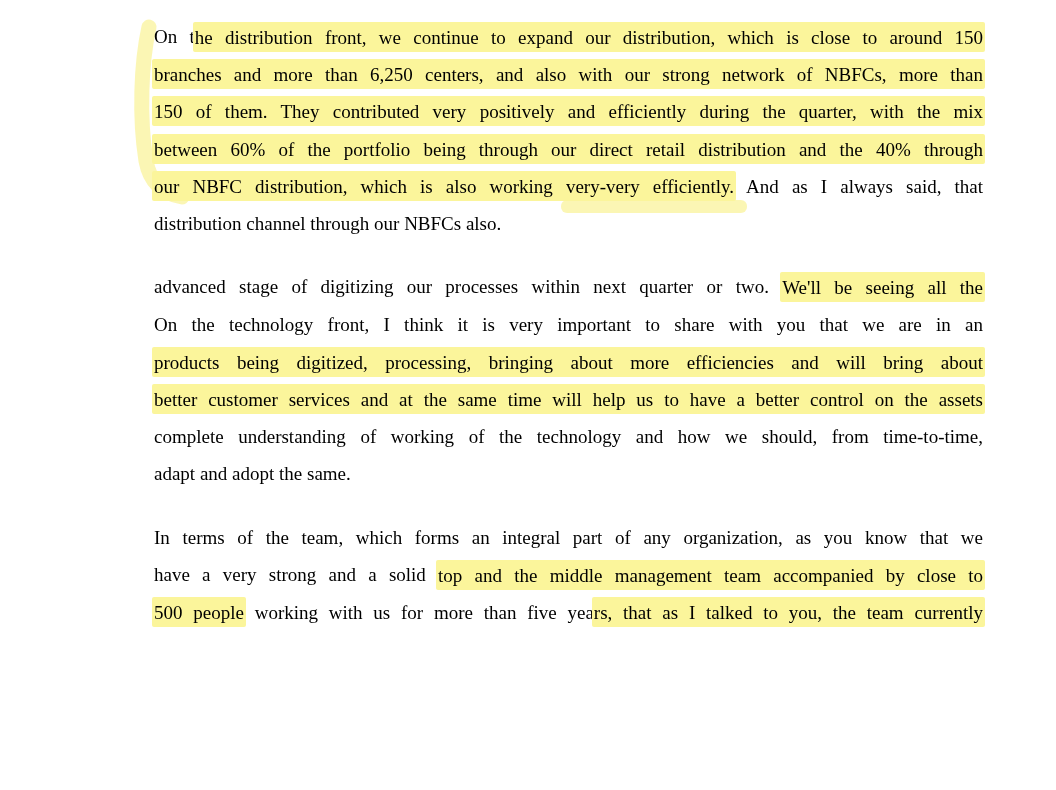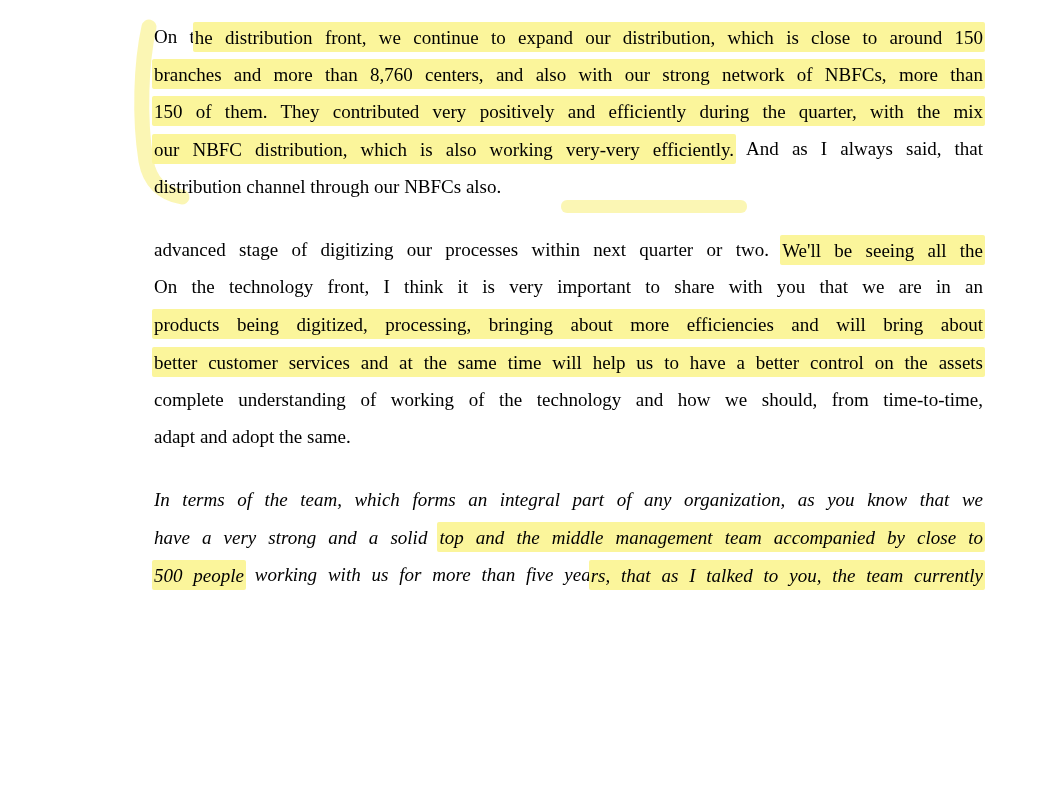--- a/index.html
+++ b/index.html
@@ -29,21 +29,21 @@
   .textblock {
     position: absolute;
     left: 154px;
     top: 18px;
     width: 829px;
     z-index: 1;
   }
   .paragraph {
     margin: 0 0 26px 0;
   }
-  .paragraph:last-child { margin-bottom: 0; font-style: italic; }
+  .paragraph:last-child { margin-bottom: 0; }
   .line {
     font-size: 19px;
     line-height: 37.4px;
     color: #000000;
     text-align: justify;
     text-align-last: justify;
   }
   .line.last {
     text-align-last: left;
   }
@@ -62,22 +62,23 @@
 <div class="page">
 
   <svg class="annotation-layer" width="1056" height="790" viewBox="0 0 1056 790">
     <path d="M149,27 C141,63 139,117 146,161 C150,182 161,193 182,197" fill="none" stroke="var(--marker, rgba(247,238,118,0.55))" stroke-width="15" stroke-linecap="round"></path>
     <rect x="561" y="200" width="186" height="13" rx="6" fill="var(--marker, rgba(247,238,118,0.55))"></rect>
   </svg>
 
   <div class="textblock" id="paragraphs">
       <div class="paragraph">
         <div class="line"><span class="plain">On t</span><mark class="hl">he distribution front, we continue to expand our distribution, which is close to around 150</mark></div>
-        <div class="line"><mark class="hl">branches and more than 8,760 centers, and also with our strong network of NBFCs, more than</mark></div>
+        <div class="line"><mark class="hl">branches and more than 6,250 centers, and also with our strong network of NBFCs, more than</mark></div>
         <div class="line"><mark class="hl">150 of them. They contributed very positively and efficiently during the quarter, with the mix</mark></div>
+        <div class="line"><mark class="hl">between 60% of the portfolio being through our direct retail distribution and the 40% through</mark></div>
         <div class="line"><mark class="hl">our NBFC distribution, which is also working very-very efficiently.</mark><span class="plain"> And as I always said, that</span></div>
         <div class="line last"><span class="plain">distribution channel through our NBFCs also.</span></div>
       </div>
       <div class="paragraph">
         <div class="line"><span class="plain">advanced stage of digitizing our processes within next quarter or two. </span><mark class="hl">We'll be seeing all the</mark></div>
         <div class="line"><span class="plain">On the technology front, I think it is very important to share with you that we are in an</span></div>
         <div class="line"><mark class="hl">products being digitized, processing, bringing about more efficiencies and will bring about</mark></div>
         <div class="line"><mark class="hl">better customer services and at the same time will help us to have a better control on the assets</mark></div>
         <div class="line"><span class="plain">complete understanding of working of the technology and how we should, from time-to-time,</span></div>
         <div class="line last"><span class="plain">adapt and adopt the same.</span></div>

